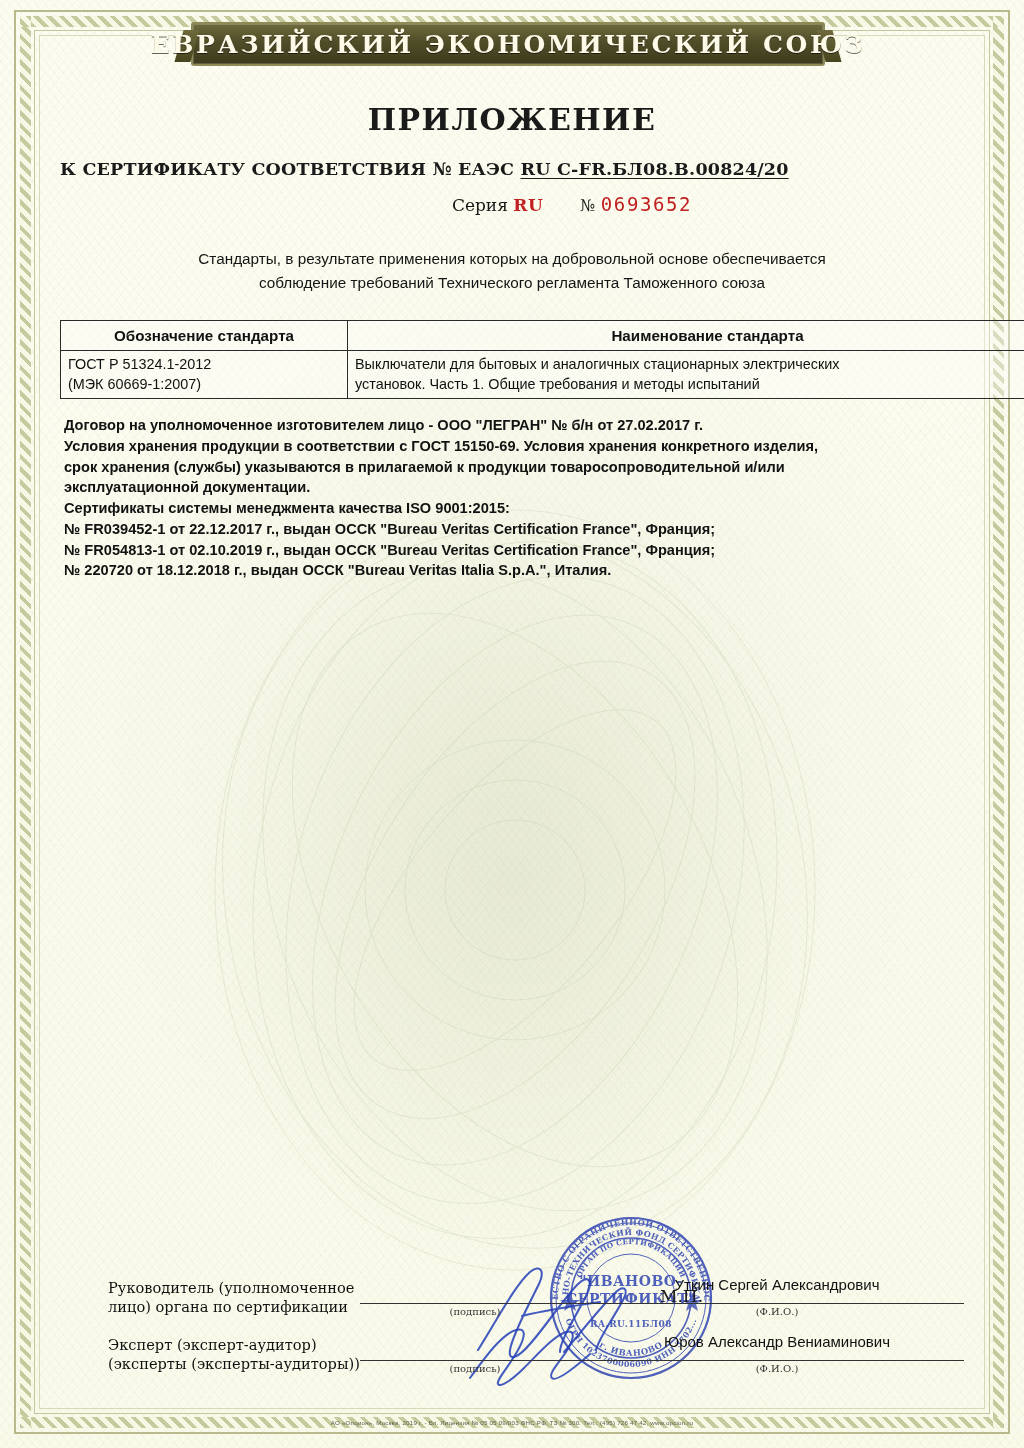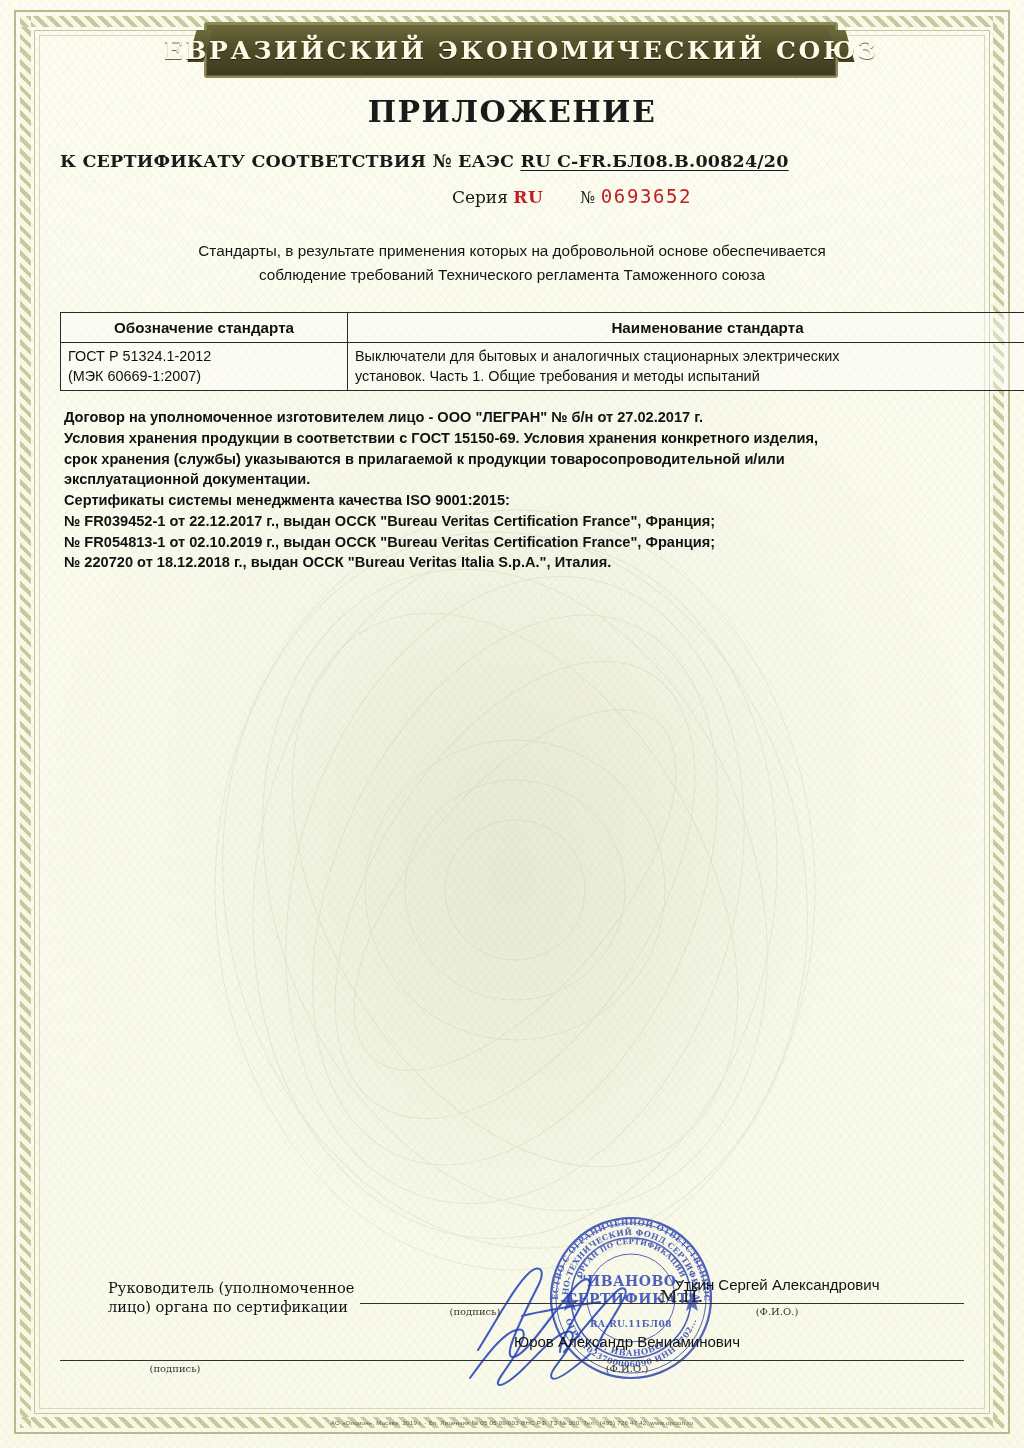--- a/index.html
+++ b/index.html
@@ -85,24 +85,24 @@
     left: 39px;
     top: 35px;
     right: 39px;
     bottom: 39px;
     border: 1px solid #d8d9b6;
   }
 
   
   .banner {
     position: absolute;
-    left: 204px;
+    left: 191px;
     top: 22px;
     width: 634px;
-    height: 56px;
+    height: 44px;
   }
   .banner-shape {
     position: absolute;
     inset: 0;
     background: linear-gradient(180deg, #6e6a3c 0%, #4f4c28 45%, #3d3b1d 100%);
     border: 2px solid #8e8a58;
     border-radius: 3px;
     box-shadow: inset 0 0 0 1px rgba(255,255,255,0.18);
   }
   .banner-shape:before,
@@ -128,21 +128,21 @@
     font-size: 25px;
     letter-spacing: 2.6px;
     text-shadow: 0 1px 0 rgba(0,0,0,0.6);
     white-space: nowrap;
   }
 
   
   .content {
     position: absolute;
     left: 60px;
-    top: 80px;
+    top: 88px;
     width: 904px;
   }
   .doc-title {
     text-align: center;
     font-family: "DejaVu Serif", serif;
     font-weight: bold;
     font-size: 30px;
     letter-spacing: 1.5px;
     color: #1a1a1a;
     margin-top: 14px;
@@ -503,20 +503,24 @@
         <div class="sign-cap">(подпись)</div>
       </div>
       <div class="sign-name">
         <span class="nm">Уткин Сергей Александрович</span>
         <div class="nline"></div>
         <div class="sign-cap">(Ф.И.О.)</div>
       </div>
     </div>
 
     <div class="sign-row">
+      <div class="sign-role">
+        <div>Эксперт (эксперт-аудитор)</div>
+        <div>(эксперты (эксперты-аудиторы))</div>
+      </div>
       <div class="sign-mid">
         <div class="sign-line"></div>
         <div class="sign-cap">(подпись)</div>
       </div>
       <div class="sign-name">
         <span class="nm">Юров Александр Вениаминович</span>
         <div class="nline"></div>
         <div class="sign-cap">(Ф.И.О.)</div>
       </div>
     </div>

